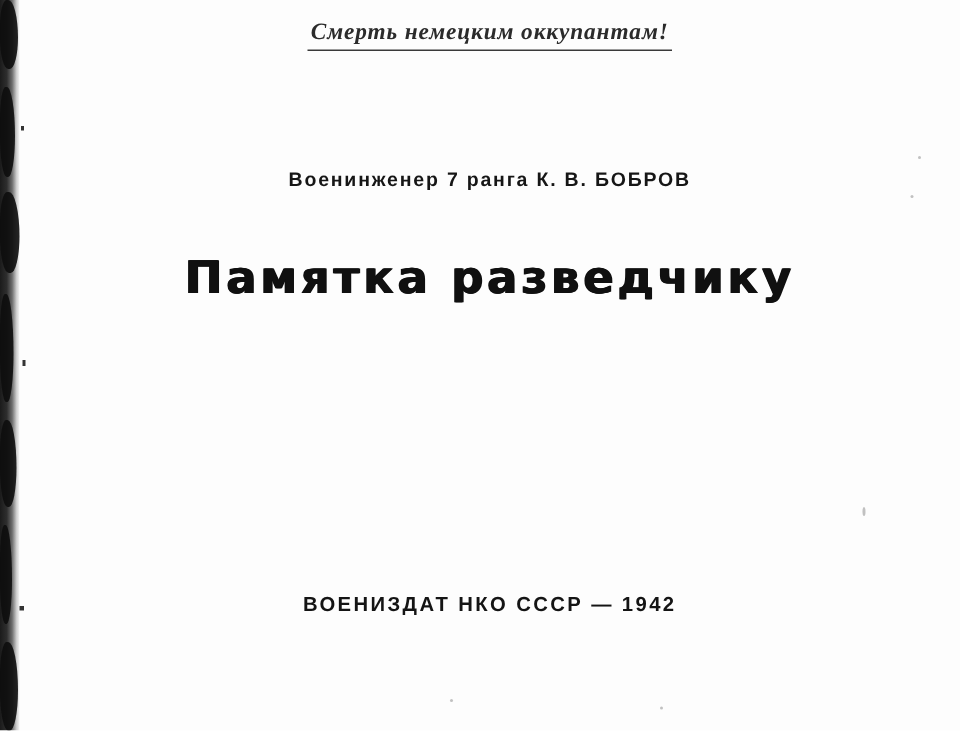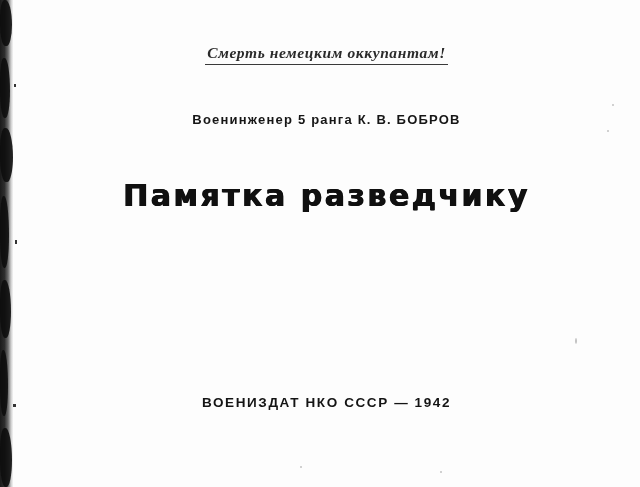--- a/index.html
+++ b/index.html
@@ -56,21 +56,21 @@
   .content {
     position: absolute;
     left: 13px;
     top: 0;
     width: 627px;
     height: 487px;
   }
 
   .slogan {
     position: absolute;
-    top: 44px;
+    top: 13px;
     left: 0;
     width: 627px;
     text-align: center;
   }
   .slogan-inner {
     display: inline-block;
     font-family: "Liberation Serif", serif;
     font-style: italic;
     font-weight: bold;
     font-size: 15.5px;
@@ -89,21 +89,21 @@
     text-align: center;
     font-family: "Liberation Sans", sans-serif;
     font-weight: bold;
     font-size: 13px;
     letter-spacing: 1.2px;
     color: #161616;
   }
 
   .title {
     position: absolute;
-    top: 172px;
+    top: 162px;
     left: 0;
     width: 627px;
     text-align: center;
   }
   .title-line {
     font-family: "DejaVu Sans", sans-serif;
     font-weight: bold;
     font-size: 30px;
     letter-spacing: 2.5px;
     color: #101010;
@@ -148,21 +148,21 @@
   <div class="speck" style="left:575px;top:338px;width:2px;height:6px;"></div>
   <div class="speck" style="left:300px;top:466px;width:2px;height:2px;"></div>
   <div class="speck" style="left:440px;top:471px;width:2px;height:2px;"></div>
 
   <div class="content">
 
     <div class="slogan">
       <span class="slogan-inner">Смерть немецким оккупантам!</span>
     </div>
 
-    <div class="author">Военинженер 5 ранга К. В. БОБРОВ</div>
+    <div class="author">Военинженер 7 ранга К. В. БОБРОВ</div>
 
     <div class="title">
       <div class="title-line">Памятка разведчику</div>
     </div>
 
     <div class="imprint">ВОЕНИЗДАТ НКО СССР — 1942</div>
 
   </div>
 </div>
 

